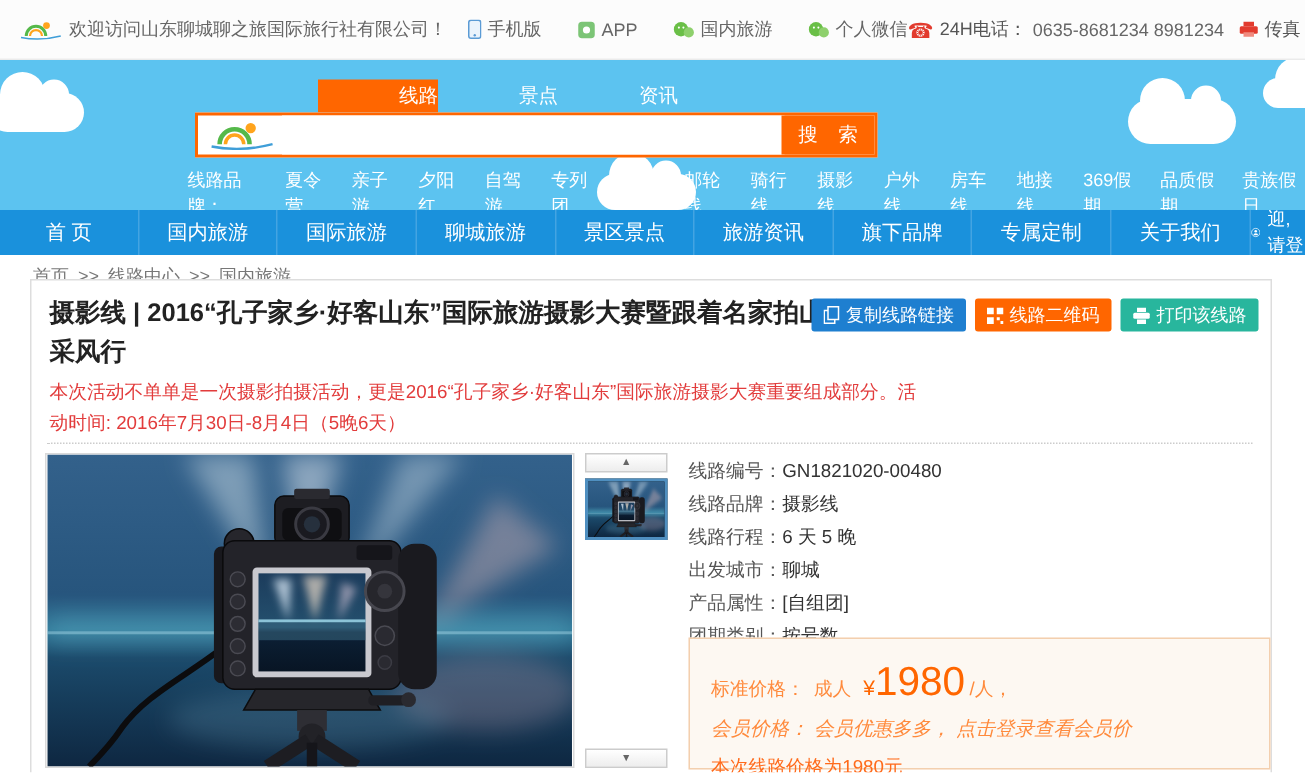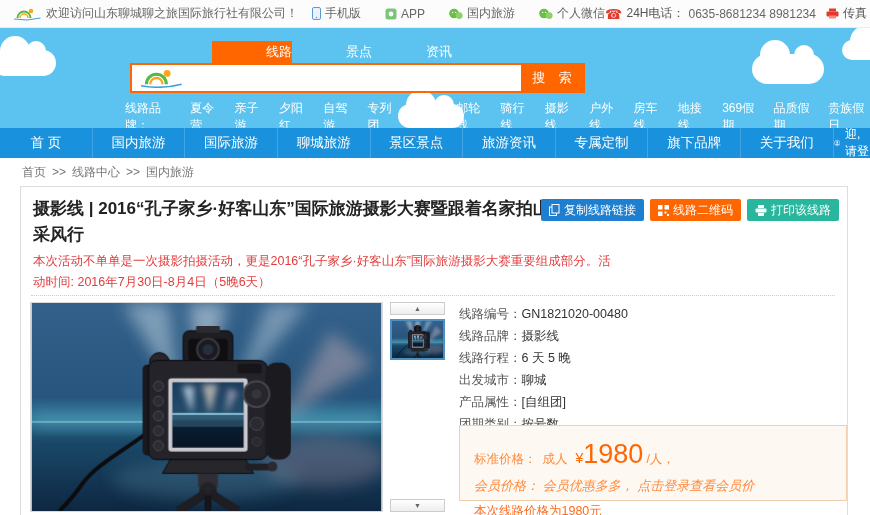--- a/index.html
+++ b/index.html
@@ -1,20 +1,20 @@
 <!DOCTYPE html>
 <html><head>
 <meta charset="utf-8">
 <style>
   * { margin:0; padding:0; box-sizing:border-box; }
   body { font-family:"Liberation Sans","DejaVu Sans",sans-serif; background:#fff; }
   .page { position:relative; width:870px; height:515px; overflow:hidden; background:#fff; }
 
   
-  .topbar { height:28px; background:#fcfcfc; border-bottom:1px solid #ebebeb;
+  .topbar { height:40px; background:#fcfcfc; border-bottom:1px solid #ebebeb;
             display:flex; align-items:center; padding:0 12px; font-size:12px; color:#666; white-space:nowrap; }
   .topbar .logo-sm { width:30px; height:18px; margin-right:4px; flex:none; }
   .tb-mid { display:flex; align-items:center; gap:24px; margin-left:14px; }
   .tb-item { display:flex; align-items:center; gap:4px; cursor:pointer; }
   .tb-right { margin-left:auto; display:flex; align-items:center; gap:10px; }
   .tb-red { color:#555; }
   .phone-glyph { color:#e23b2e; font-size:14px; line-height:1; }
 
   
   .banner { position:relative; height:100px; background:#5cc3f0; overflow:hidden; }
@@ -63,21 +63,21 @@
              border:1px solid #ccc; text-align:center; font-size:7px; line-height:11px; color:#666; cursor:pointer; }
   .t-up { top:0; } .t-down { bottom:0; }
   .thumb { position:absolute; left:1px; top:17px; width:55px; height:41px; border:2px solid #4f8fc0; background:#123; cursor:pointer; }
 
   
   .info { position:absolute; left:438px; top:121px; font-size:12.5px; color:#333; }
   .info-row { margin-bottom:9px; line-height:13px; }
   .info-row .lbl { color:#555; }
 
   
-  .pricebox { position:absolute; left:438px; top:238px; width:388px; height:76px;
+  .pricebox { position:absolute; left:438px; top:238px; width:388px; height:88px;
               background:#fdf8f2; border:1px solid #f3cfae; padding:10px 14px; }
   .p-row1 { display:flex; align-items:baseline; color:#ff8a3c; font-size:12.5px; }
   .p-cur { color:#ff6600; font-size:14px; margin-left:8px; }
   .p-amt { color:#ff6600; font-size:27px; line-height:24px; }
   .p-unit { margin-left:3px; }
   .p-row2 { margin-top:9px; color:#ff8a3c; font-size:13px;font-style:italic; }
   .p-link { color:#ff8a3c; cursor:pointer; text-decoration:none; }
   .p-note { margin-top:8px; color:#ff6b1b; font-size:12.5px; }
 
   .hiddefs { position:absolute; width:0; height:0; overflow:hidden; }
@@ -265,22 +265,22 @@
     </div>
   </div>
 
   <div class="nav">
     <div class="nav-item">首 页</div>
     <div class="nav-item">国内旅游</div>
     <div class="nav-item">国际旅游</div>
     <div class="nav-item">聊城旅游</div>
     <div class="nav-item">景区景点</div>
     <div class="nav-item">旅游资讯</div>
+    <div class="nav-item">旗下品牌</div>
     <div class="nav-item">专属定制</div>
-    <div class="nav-item">旗下品牌</div>
     <div class="nav-item">关于我们</div>
     <div class="nav-login">
       <svg width="16" height="16" viewBox="0 0 16 16">
         <circle cx="8" cy="8" r="7" fill="none" stroke="#fff" stroke-width="1.2"></circle>
         <circle cx="8" cy="6" r="2.2" fill="#fff"></circle>
         <path d="M4,12.5 a4,3.4 0 0 1 8,0" fill="#fff"></path>
       </svg>
       <span>欢迎,请登录</span>
     </div>
   </div>

